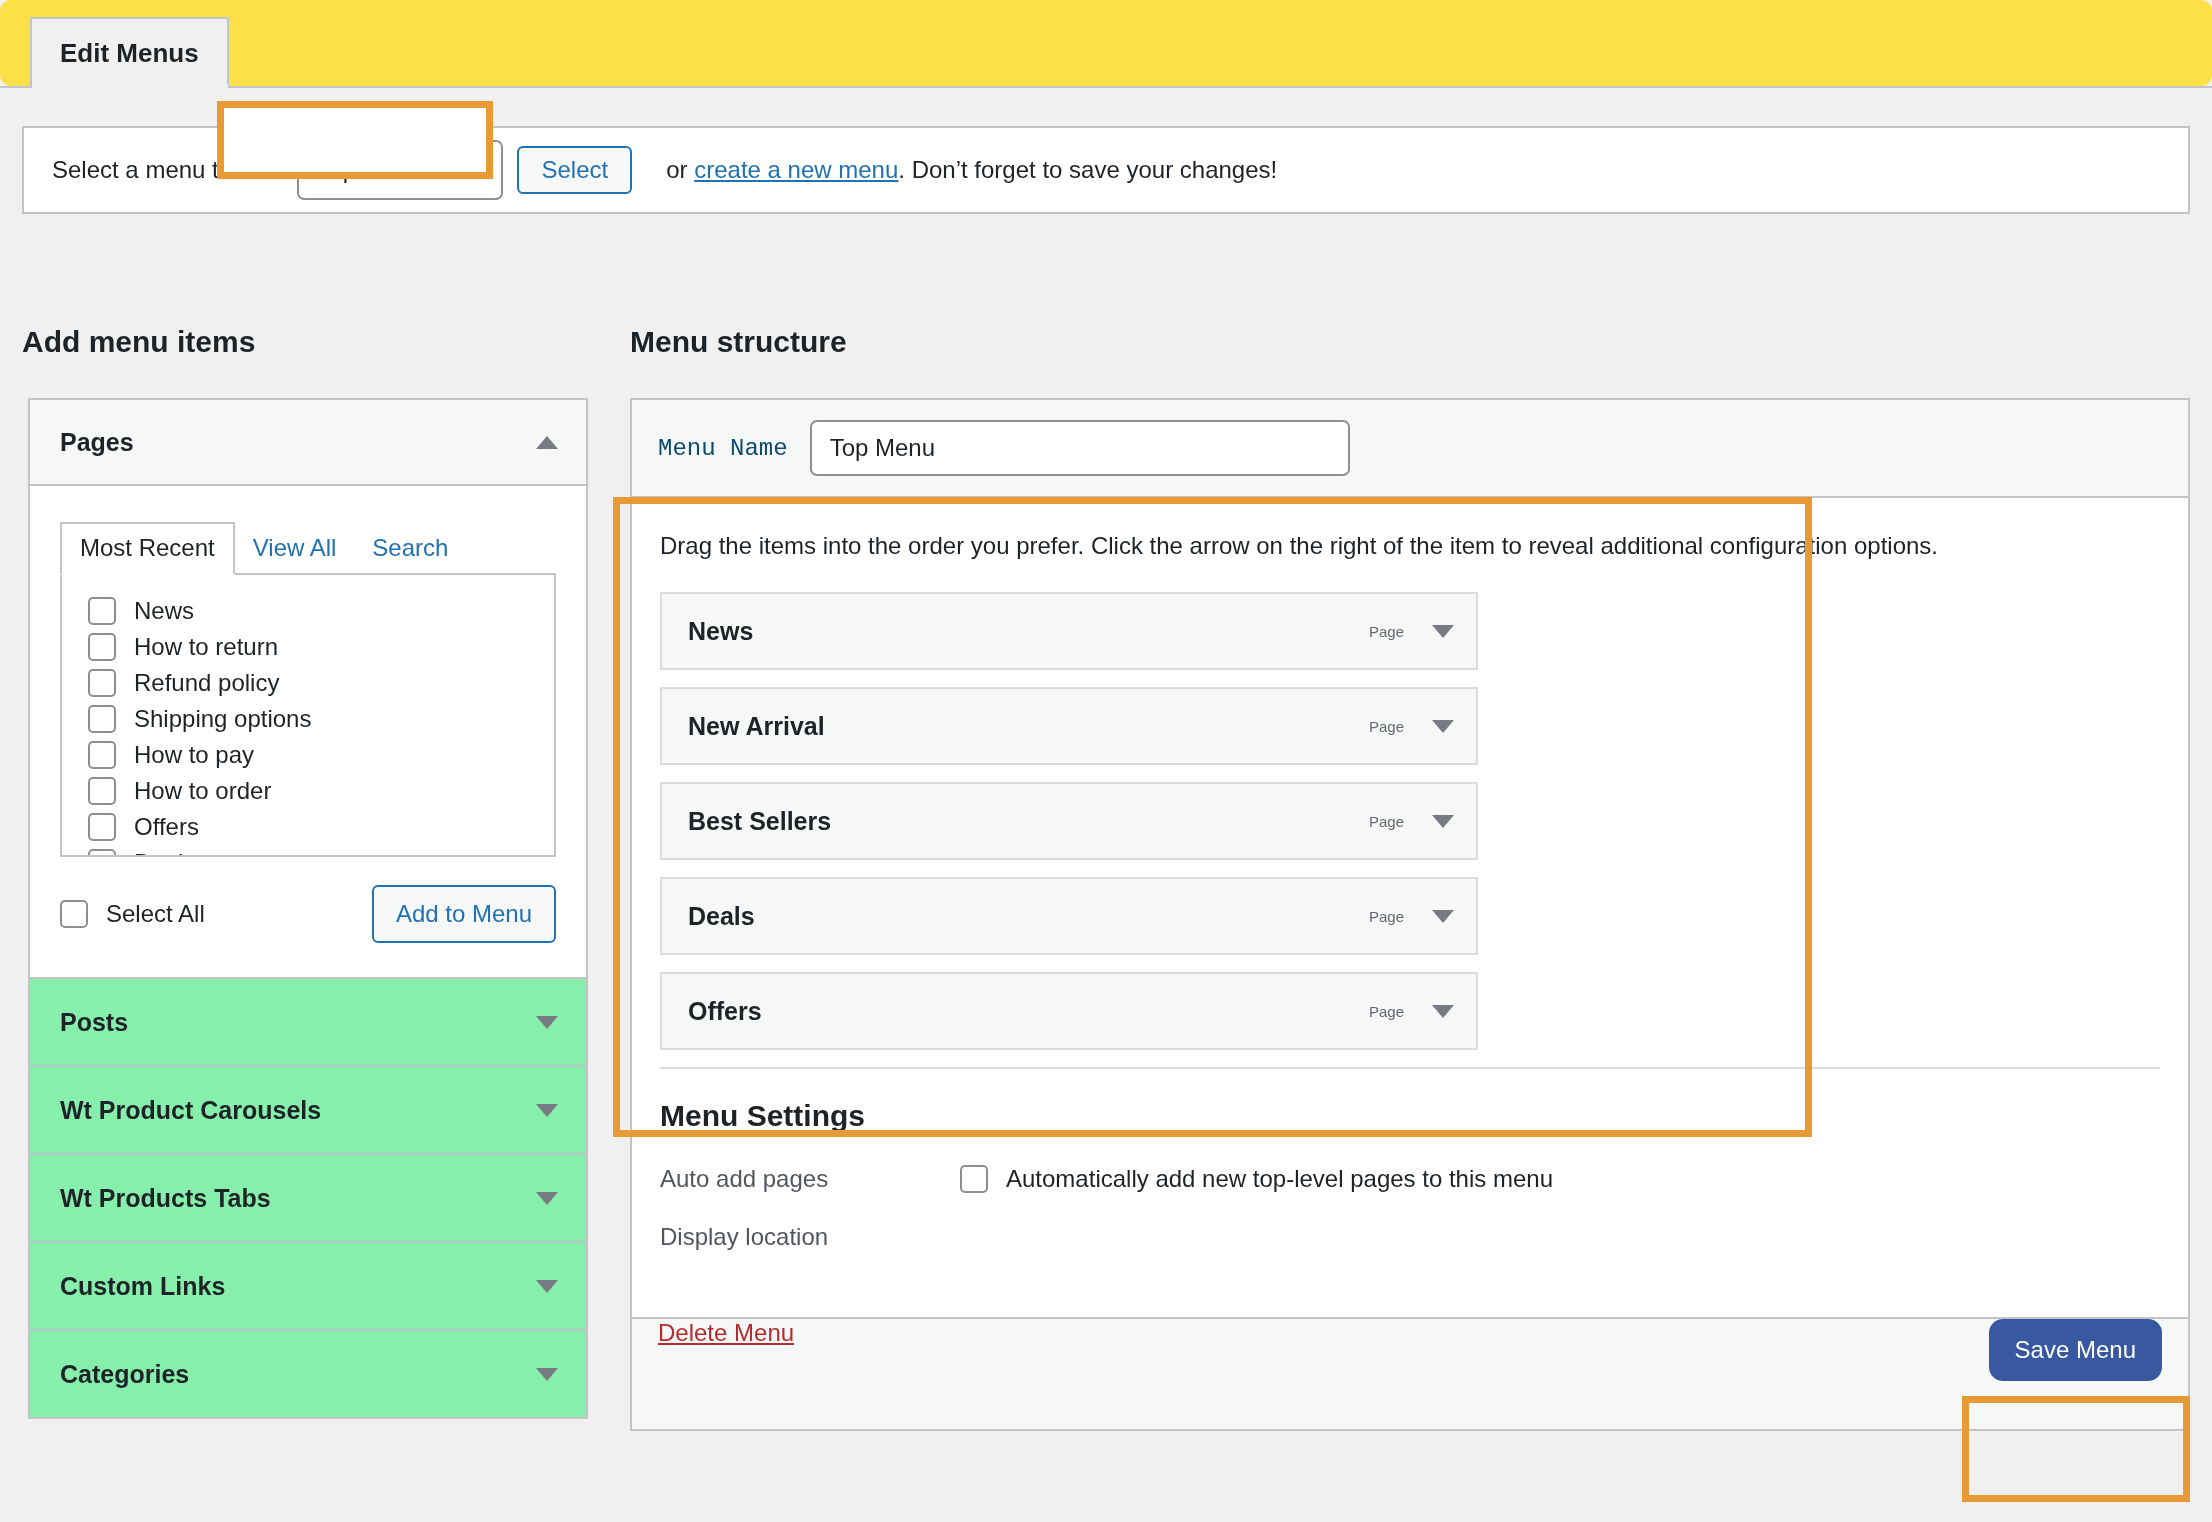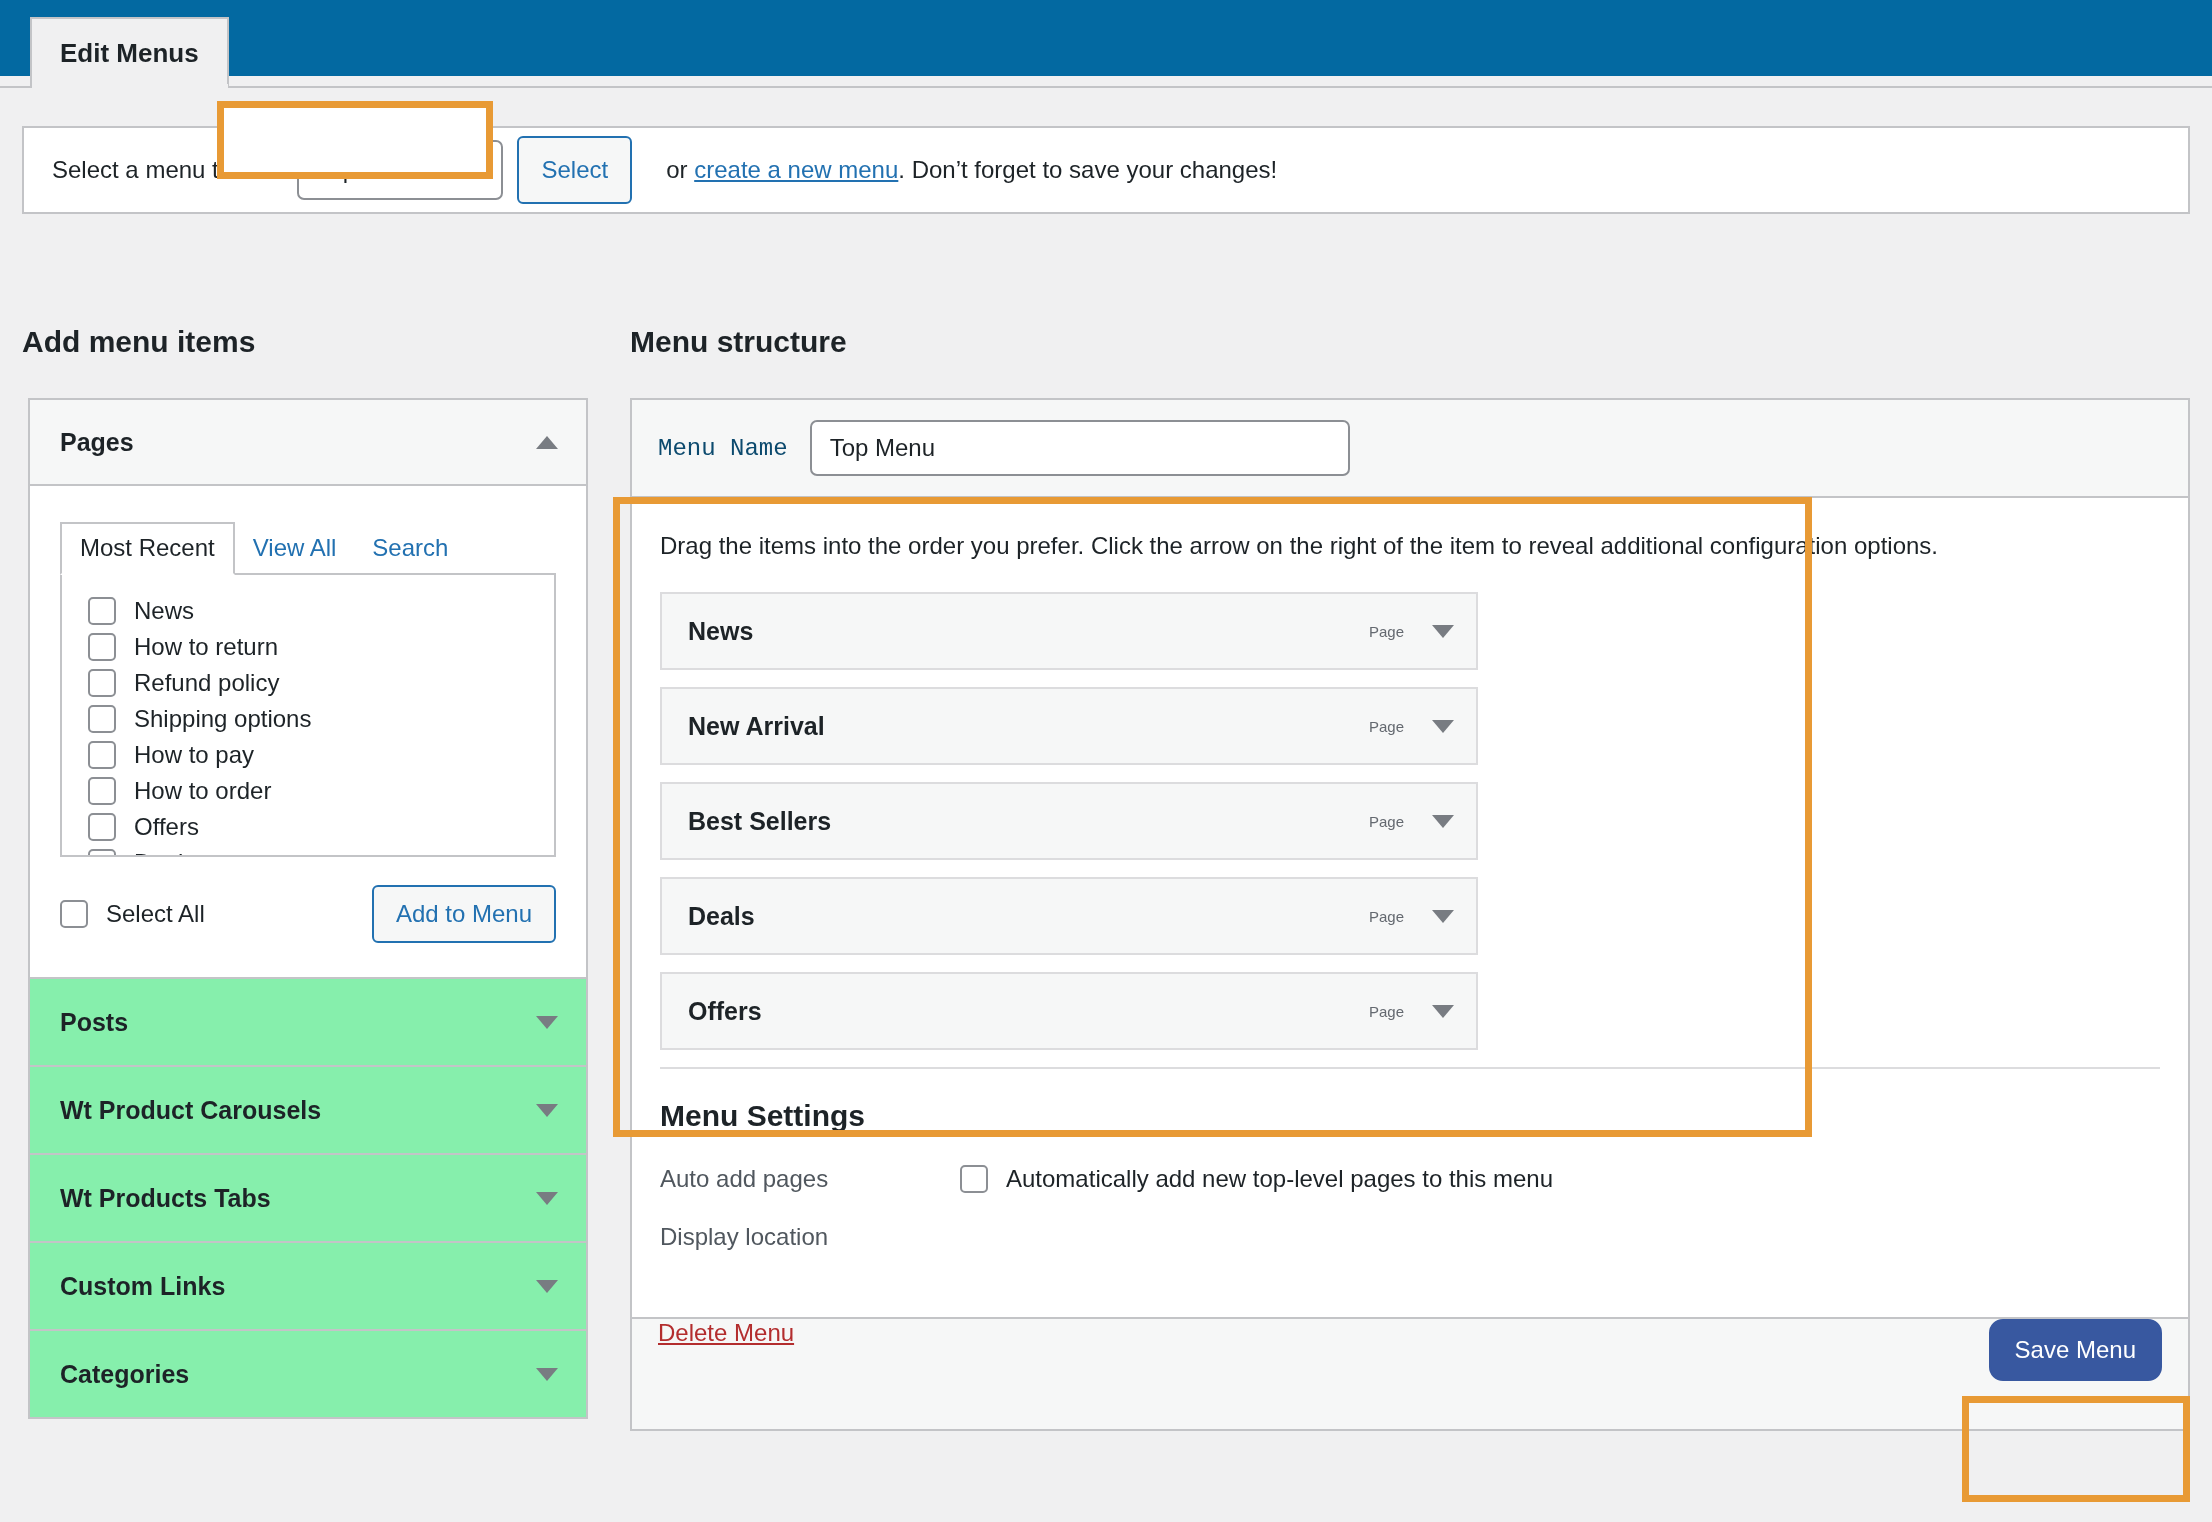--- a/index.html
+++ b/index.html
@@ -9,22 +9,23 @@
     background: #f0f0f1;
     font-family: "Liberation Sans", sans-serif;
     color: #1d2327;
     overflow: hidden;
   }
 
   
   .tab-strip {
     position: absolute;
     top: 0; left: 0; right: 0;
-    height: 76px;
-    background: #0369a1;
+    height: 86px;
+    background: #fde047;
+    border-radius: 11px;
   }
   .tab-underline {
     position: absolute;
     left: 0; right: 0; top: 86px;
     border-bottom: 2px solid #c3c4c7;
   }
   .tab {
     position: absolute;
     left: 30px; top: 17px;
     height: 71px;
@@ -76,21 +77,21 @@
   }
   .chev {
     width: 0; height: 0;
     border-left: 9px solid transparent;
     border-right: 9px solid transparent;
     border-top: 11px solid #1d2327;
     margin-left: 10px;
   }
   .btn-secondary {
     margin-left: 14px;
-    height: 68px;
+    height: 48px;
     padding: 0 22px;
     background: #f6f7f7;
     border: 2px solid #2271b1;
     border-radius: 6px;
     color: #2271b1;
     font-size: 24px;
     display: flex;
     align-items: center;
     cursor: pointer;
   }

